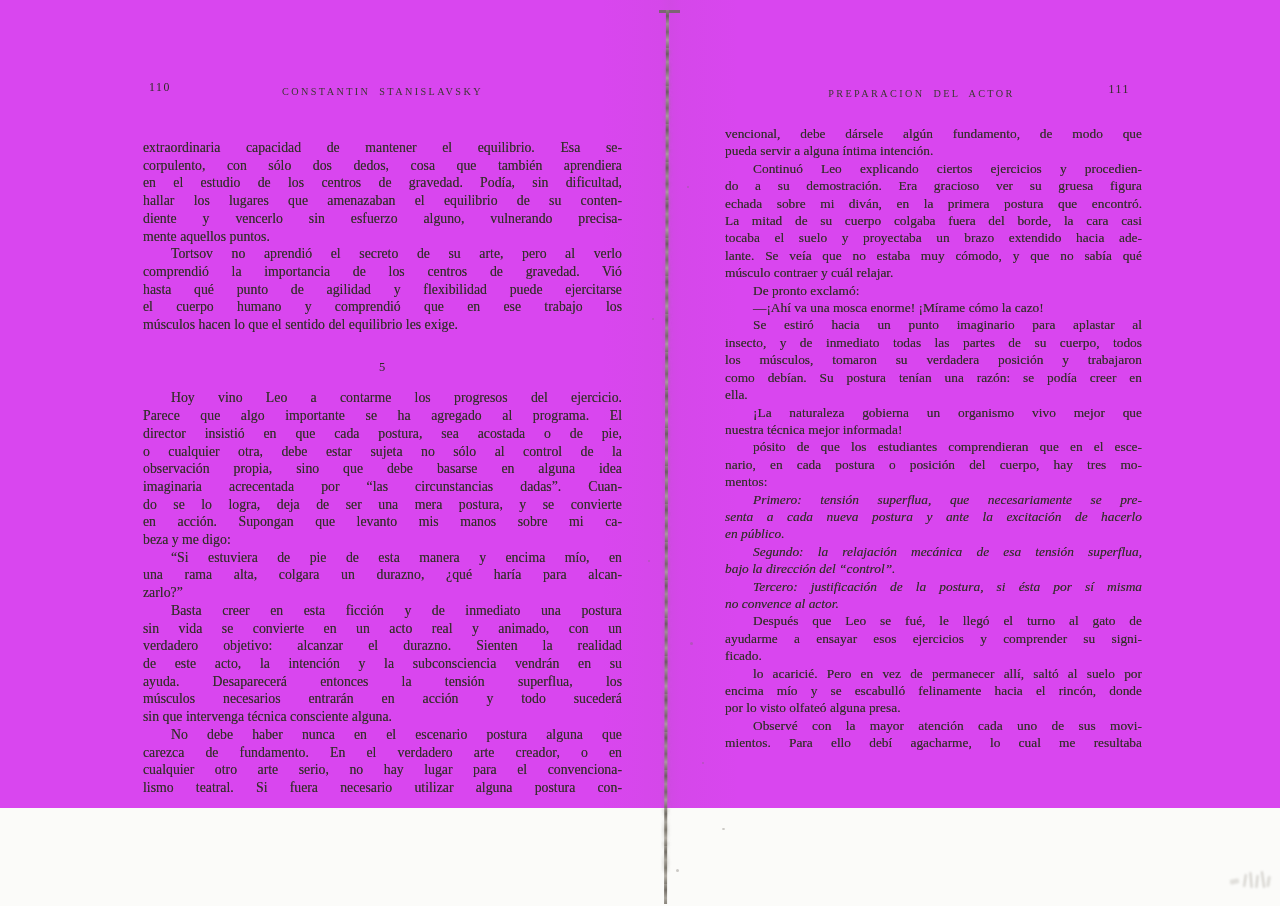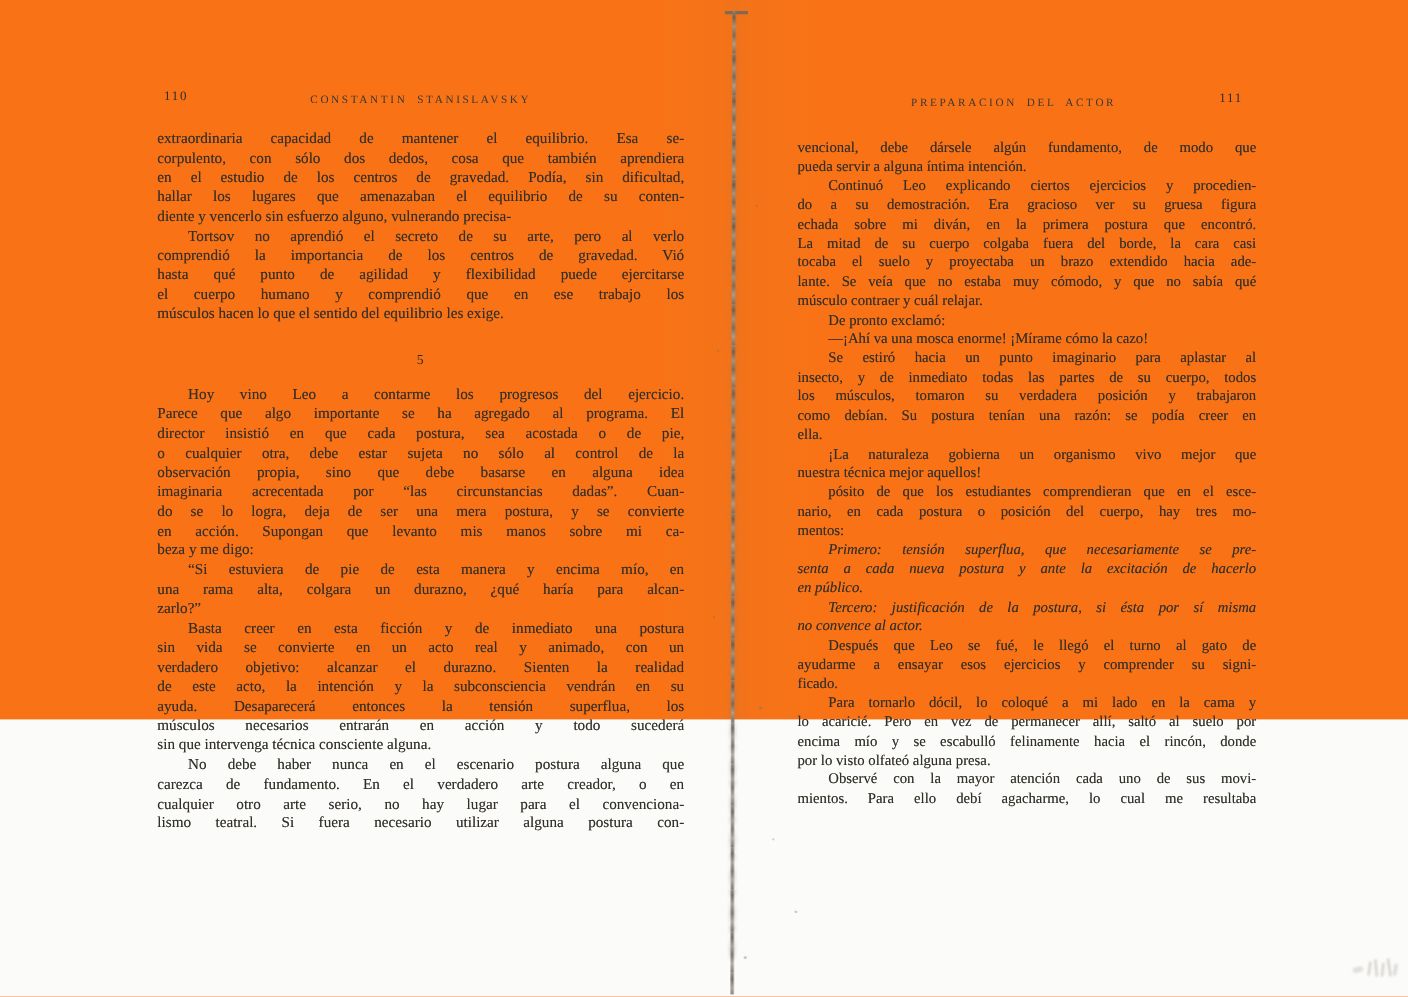--- a/index.html
+++ b/index.html
@@ -4,42 +4,42 @@
 <style>
   html, body { margin: 0; padding: 0; }
   body {
     width: 1280px; height: 906px;
     background: #fbfbf9;
     font-family: "Liberation Serif", "DejaVu Serif", serif;
     overflow: hidden;
   }
   #scan {
     position: relative;
-    width: 1280px; height: 654px;
-    background: #f97316;
+    width: 1280px; height: 808px;
+    background: #d946ef;
     color: #33302a;
   }
   
   .page { position: absolute; }
   .page-left  { left: 143px; top: 81px;  width: 479px; }
   .page-right { left: 701px; top: 83px;  width: 441px; }
 
   .page-header { position: relative; height: 14px; text-align: center; }
   .running-title {
     font-size: 10.2px; letter-spacing: 2.4px; word-spacing: 4px;
     color: #3b3831;
   }
   .page-number {
     position: absolute; top: -1px;
     font-size: 11.8px; letter-spacing: 1.6px; color: #2f2c26;
   }
   .pn-left  { left: 6px; }
   .pn-right { right: 12px; }
 
-  .page-body { margin-top: 22px; }
+  .page-body { margin-top: 44px; }
   .page-left  .page-body { font-size: 13.8px; line-height: 17.7px; }
   .page-right .page-body { font-size: 13.4px; line-height: 17.4px; margin-top: 28px; margin-left: 24px; }
 
   .line {
     text-align: justify;
     text-align-last: justify;
     white-space: normal;
     text-shadow: 0 0 0.3px rgba(45, 40, 30, 0.55);
   }
   .para .line:last-child { text-align-last: left; }
@@ -141,20 +141,21 @@
       <span class="page-number pn-left">110</span>
       <span class="running-title">CONSTANTIN STANISLAVSKY</span>
     </div>
     <div class="page-body" id="left-body">
         <div class="para">
           <div class="line">extraordinaria capacidad de mantener el equilibrio. Esa se-</div>
           <div class="line">corpulento, con sólo dos dedos, cosa que también aprendiera</div>
           <div class="line">en el estudio de los centros de gravedad. Podía, sin dificultad,</div>
           <div class="line">hallar los lugares que amenazaban el equilibrio de su conten-</div>
           <div class="line">diente y vencerlo sin esfuerzo alguno, vulnerando precisa-</div>
+          <div class="line">mente aquellos puntos.</div>
         </div>
         <div class="para indent">
           <div class="line">Tortsov no aprendió el secreto de su arte, pero al verlo</div>
           <div class="line">comprendió la importancia de los centros de gravedad. Vió</div>
           <div class="line">hasta qué punto de agilidad y flexibilidad puede ejercitarse</div>
           <div class="line">el cuerpo humano y comprendió que en ese trabajo los</div>
           <div class="line">músculos hacen lo que el sentido del equilibrio les exige.</div>
         </div>
         <div class="section-heading">5</div>
         <div class="para indent">
@@ -218,43 +219,46 @@
         </div>
         <div class="para indent">
           <div class="line">Se estiró hacia un punto imaginario para aplastar al</div>
           <div class="line">insecto, y de inmediato todas las partes de su cuerpo, todos</div>
           <div class="line">los músculos, tomaron su verdadera posición y trabajaron</div>
           <div class="line">como debían. Su postura tenían una razón: se podía creer en</div>
           <div class="line">ella.</div>
         </div>
         <div class="para indent">
           <div class="line">¡La naturaleza gobierna un organismo vivo mejor que</div>
-          <div class="line">nuestra técnica mejor aquellos!</div>
+          <div class="line">nuestra técnica mejor informada!</div>
         </div>
         <div class="para indent">
           <div class="line">pósito de que los estudiantes comprendieran que en el esce-</div>
           <div class="line">nario, en cada postura o posición del cuerpo, hay tres mo-</div>
           <div class="line">mentos:</div>
         </div>
         <div class="para indent italic">
           <div class="line">Primero: tensión superflua, que necesariamente se pre-</div>
           <div class="line">senta a cada nueva postura y ante la excitación de hacerlo</div>
           <div class="line">en público.</div>
         </div>
         <div class="para indent italic">
+          <div class="line">Segundo: la relajación mecánica de esa tensión superflua,</div>
+          <div class="line">bajo la dirección del “control”.</div>
+        </div>
+        <div class="para indent italic">
           <div class="line">Tercero: justificación de la postura, si ésta por sí misma</div>
           <div class="line">no convence al actor.</div>
         </div>
         <div class="para indent">
           <div class="line">Después que Leo se fué, le llegó el turno al gato de</div>
           <div class="line">ayudarme a ensayar esos ejercicios y comprender su signi-</div>
           <div class="line">ficado.</div>
         </div>
         <div class="para indent">
-          <div class="line">Para tornarlo dócil, lo coloqué a mi lado en la cama y</div>
           <div class="line">lo acaricié. Pero en vez de permanecer allí, saltó al suelo por</div>
           <div class="line">encima mío y se escabulló felinamente hacia el rincón, donde</div>
           <div class="line">por lo visto olfateó alguna presa.</div>
         </div>
         <div class="para indent flush-last">
           <div class="line">Observé con la mayor atención cada uno de sus movi-</div>
           <div class="line">mientos. Para ello debí agacharme, lo cual me resultaba</div>
         </div>
       </div>
   </div>

